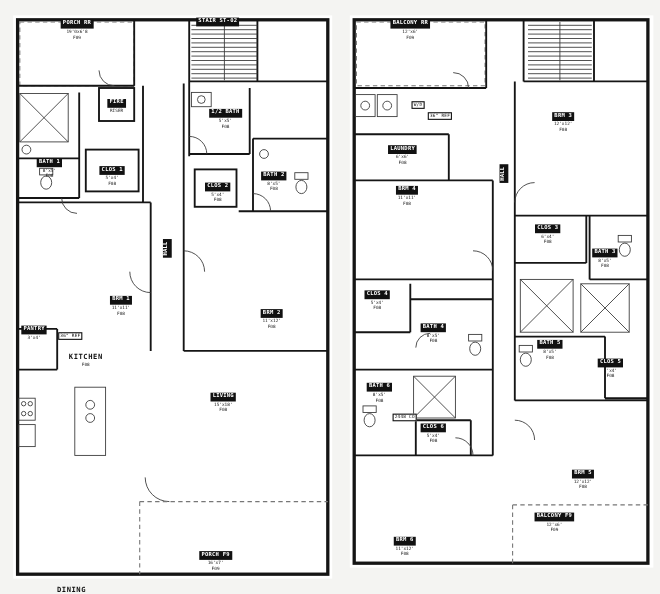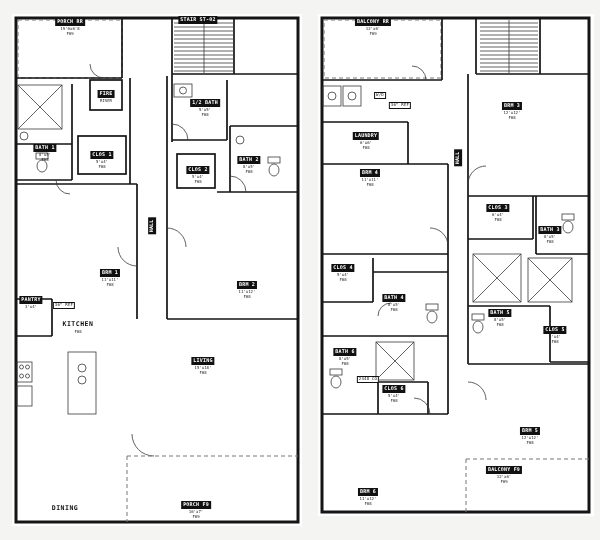--- a/index.html
+++ b/index.html
@@ -150,21 +150,21 @@
         </div>
         <div class="lbl plain" style="left: 66px; top: 306px;">
           <span class="t">KITCHEN</span>
           <span class="d">F08</span>
         </div>
         <div class="lbl" style="left: 191px; top: 343px;">
           <span class="t" style="background: rgb(17, 17, 17);">LIVING</span>
           <span class="d">15'x18'</span>
           <span class="c">F08</span>
         </div>
-        <div class="lbl plain" style="left: 53px; top: 490px;">
+        <div class="lbl plain" style="left: 53px; top: 518px;">
           <span class="t">DINING</span>
         </div>
         <div class="lbl" style="left: 184px; top: 487px;">
           <span class="t" style="background: rgb(17, 17, 17);">PORCH F9</span>
           <span class="d">16'x7'</span>
           <span class="c">F09</span>
         </div>
       </div>
   </div>
 

